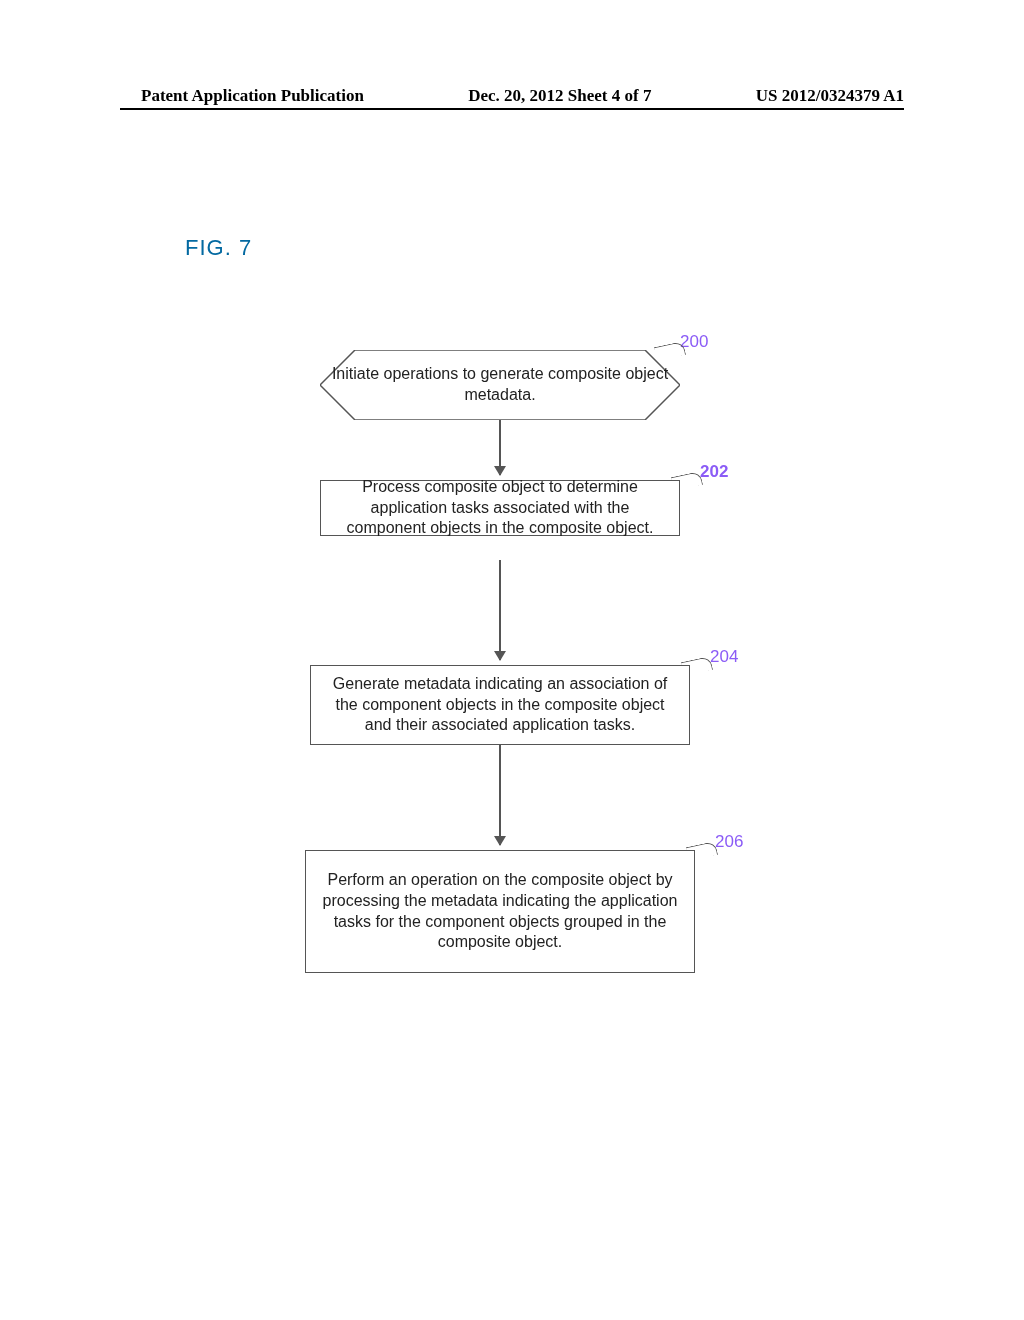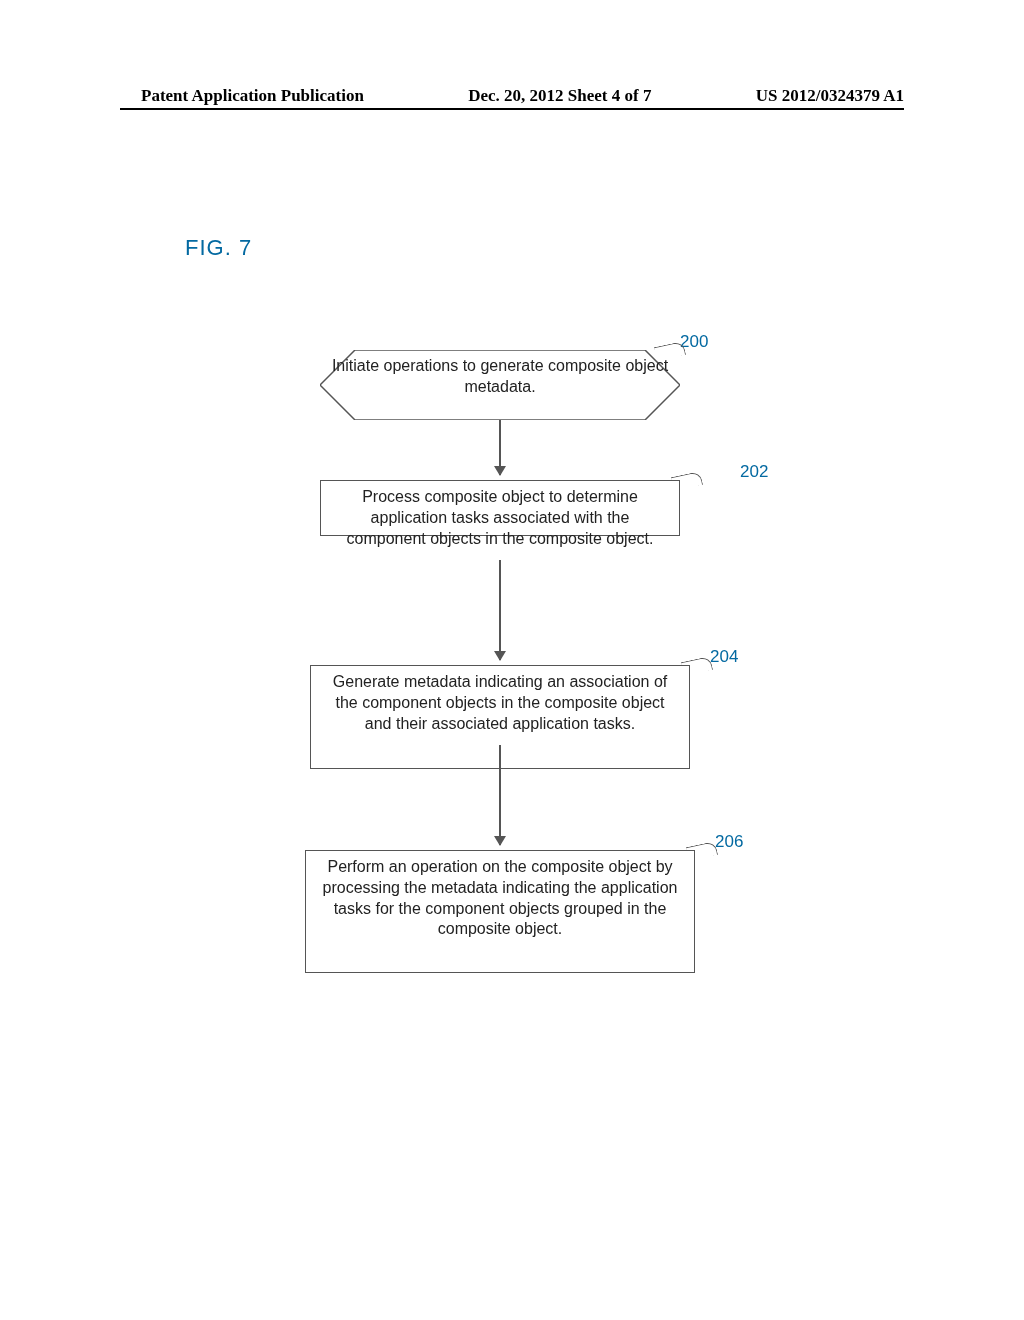--- a/index.html
+++ b/index.html
@@ -53,20 +53,21 @@
   }
   .node {
     position: absolute;
     background: #fff;
     font-family: Arial, Helvetica, sans-serif;
     font-size: 16px;
     line-height: 1.3;
     color: #222;
     text-align: center;
     display: flex;
+    align-items: center;
     justify-content: center;
     padding: 6px 10px;
   }
   .rect {
     border: 1.5px solid #555;
   }
   .hex {
     border: none;
     background: transparent;
   }
@@ -76,21 +77,21 @@
     width: 100%; height: 100%;
   }
   .hex .hex-text {
     position: relative;
     z-index: 1;
   }
   .ref {
     position: absolute;
     font-family: Arial, Helvetica, sans-serif;
     font-size: 17px;
-    color: #0369a1;
+    color: #8b5cf6;
   }
   .arrow {
     position: absolute;
     width: 2px;
     background: #555;
     left: 50%;
     transform: translateX(-50%);
   }
   .arrow::after {
     content: "";
@@ -134,26 +135,26 @@
     <div class="hex-text">Initiate operations to generate composite object metadata.</div>
   </div>
   <div class="ref" style="left:680px; top:2px;">200</div>
   <div class="callout" style="left:655px; top:14px;"></div>
 
   <div class="arrow" style="left:500px; top:90px; height:55px;"></div>
 
   <div class="node rect" style="left:320px; top:150px; width:360px; height:56px;">
     <span>Process composite object to determine application tasks associated with the component objects in the composite object.</span>
   </div>
-  <div class="ref" style="left:740px; top:132px;">202</div>
+  <div class="ref" style="left:700px; top:132px;font-weight:bold;">202</div>
   <div class="callout" style="left:672px; top:144px;"></div>
 
   <div class="arrow" style="left:500px; top:230px; height:100px;"></div>
 
-  <div class="node rect" style="left:310px; top:335px; width:380px; height:104px;">
+  <div class="node rect" style="left:310px; top:335px; width:380px; height:80px;">
     <span>Generate metadata indicating an association of the component objects in the composite object and their associated application tasks.</span>
   </div>
   <div class="ref" style="left:710px; top:317px;text-align:right;">204</div>
   <div class="callout" style="left:682px; top:329px;"></div>
 
   <div class="arrow" style="left:500px; top:415px; height:100px;"></div>
 
   <div class="node rect" style="left:305px; top:520px; width:390px; height:123px;">
     <span>Perform an operation on the composite object by processing the metadata indicating the application tasks for the component objects grouped in the composite object.</span>
   </div>

